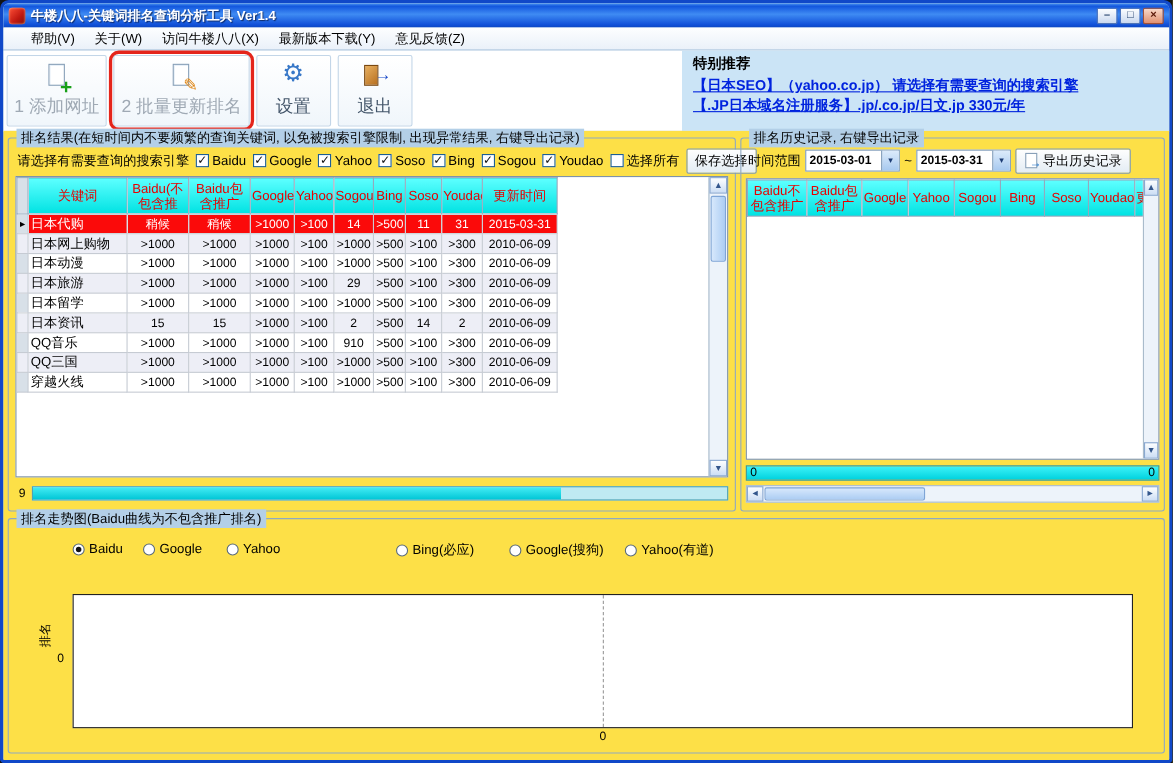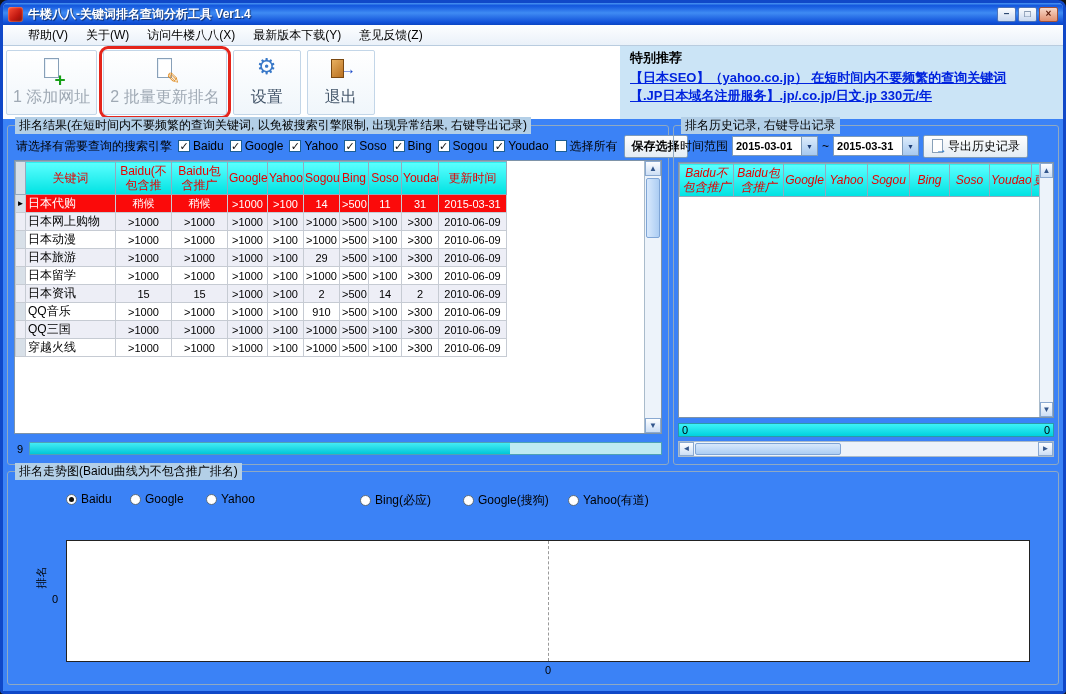--- a/index.html
+++ b/index.html
@@ -48,36 +48,36 @@
     background:linear-gradient(135deg,#E8B060,#B87020);border:1px solid #7A4810;}
   .tb-icon.exit-icon::after{content:"→";position:absolute;right:-1px;top:3px;font-size:15px;font-weight:bold;color:#1848C8;}
 
   
   .promo{position:absolute;left:617px;top:0;right:0;bottom:0;background:#CBE4F6;padding:3px 10px;box-sizing:border-box;}
   .promo-title{font-weight:bold;font-size:13px;margin-bottom:2px;}
   .promo-link{display:block;color:#0023DE;font-size:13px;font-weight:bold;text-decoration:underline;
     line-height:18px;white-space:nowrap;}
 
   
-  .content{position:absolute;top:116px;left:0;right:0;bottom:0;background:#3b82f6;}
+  .content{position:absolute;top:116px;left:0;right:0;bottom:0;background:#fde047;}
   .group{position:absolute;border:1px solid #8FA9C2;border-radius:3px;box-sizing:border-box;}
   .gcap{position:absolute;top:-9px;left:7px;background:#B3CFE7;padding:0 4px;font-size:12px;white-space:nowrap;}
   #results-group{left:4px;top:6px;width:662px;height:340px;}
   #history-group{left:670px;top:6px;right:4px;height:340px;}
   #trend-group{left:4px;top:352px;right:4px;height:214px;}
 
   
   .engine-row{position:absolute;left:8px;right:8px;top:9px;height:22px;display:flex;align-items:center;gap:6px;}
   .cb-pair{display:inline-flex;align-items:center;gap:3px;}
   .cb{width:12px;height:12px;box-sizing:border-box;border:1px solid #1C5E94;background:#fff;font-size:11px;
     line-height:10px;text-align:center;font-weight:bold;color:#101010;display:inline-block;}
   .cb-lbl{font-size:12px;white-space:nowrap;}
   .btn{border:1px solid #7E9BB9;border-radius:2px;background:linear-gradient(180deg,#FEFEFE,#E3ECF4);
     padding:2px 7px;font-size:12px;white-space:nowrap;display:inline-flex;align-items:center;gap:3px;}
-  .save-btn{margin-left:auto;font-weight:bold;}
+  .save-btn{margin-left:auto;}
 
   
   .table-wrap{position:absolute;left:6px;right:6px;top:34px;bottom:30px;background:#fff;
     border:1px solid #7E93A8;display:flex;overflow:hidden;}
   .table-area{flex:1;overflow:hidden;}
   table.rank{border-collapse:collapse;table-layout:fixed;}
   .rank th{background:linear-gradient(180deg,#5CFFFF,#00E2E2);color:#E80000;font-weight:normal;
     border:1px solid #93A9BD;height:32px;padding:0 1px;text-align:center;overflow:hidden;line-height:1.2;font-size:12px;}
   .rank td{border:1px solid #C6CBD3;height:16px;padding:0 2px;text-align:center;white-space:nowrap;
     overflow:hidden;font-size:11px;background:#fff;}
@@ -109,21 +109,21 @@
   .combo{display:inline-flex;align-items:center;width:86px;height:20px;border:1px solid #7E9BB9;background:#fff;box-sizing:border-box;font-weight:bold;}
   .combo .val{flex:1;font-size:11px;padding:0 3px;white-space:nowrap;overflow:hidden;}
   .combo .drop{width:15px;height:100%;border-left:1px solid #7E9BB9;
     background:linear-gradient(180deg,#DCEBFB,#A7C9EF);font-size:7px;color:#1C3C74;
     display:flex;align-items:center;justify-content:center;}
   .combo .drop::before{content:"▼";}
   .export-ic{position:relative;width:14px;height:14px;display:inline-block;}
   .export-ic::before{content:"";position:absolute;left:1px;top:0;width:9px;height:12px;background:#fff;border:1px solid #88A0B8;}
   .export-ic::after{content:"→";position:absolute;right:-2px;bottom:-2px;color:#1870C8;font-weight:bold;font-size:11px;}
   .history-table-wrap{position:absolute;left:4px;right:4px;top:36px;bottom:46px;background:#fff;
-    border:1px solid #7E93A8;display:flex;overflow:hidden;font-style:italic;}
+    border:1px solid #7E93A8;display:flex;overflow:hidden;}
   .history-footer{position:absolute;left:4px;right:4px;bottom:27px;height:14px;box-sizing:border-box;
     background:linear-gradient(180deg,#3CF2F8,#00D2DE);border:1px solid #2B9AA8;
     display:flex;align-items:center;justify-content:space-between;padding:0 3px;font-size:11px;}
   .hscroll{position:absolute;left:4px;right:4px;bottom:7px;height:16px;display:flex;
     background:#EDF3FA;border:1px solid #A9BBCB;box-sizing:border-box;}
   .hs-btn{width:15px;flex:0 0 15px;background:linear-gradient(180deg,#FDFEFF,#CCDEF5);border:1px solid #8AA9D1;
     box-sizing:border-box;color:#33568C;font-size:8px;line-height:12px;text-align:center;}
   .hs-btn.left::before{content:"◄";}
   .hs-btn.right::before{content:"►";}
   .hs-track{flex:1;position:relative;}
@@ -180,21 +180,21 @@
           <span class="tb-lbl">设置</span>
         </div>
         <div class="tb-btn">
           <span class="tb-icon exit-icon"></span>
           <span class="tb-lbl">退出</span>
         </div>
       </div>
     <div class="promo">
       <div class="promo-title">特别推荐</div>
       <div>
-          <a class="promo-link">【日本SEO】（yahoo.co.jp）  在短时间内不要频繁的查询关键词</a>
+          <a class="promo-link">【日本SEO】（yahoo.co.jp）  请选择有需要查询的搜索引擎</a>
           <a class="promo-link">【.JP日本域名注册服务】.jp/.co.jp/日文.jp  330元/年</a>
         </div>
     </div>
   </div>
 
   <div class="content">
 
     <div class="group" id="results-group">
       <span class="gcap">排名结果(在短时间内不要频繁的查询关键词, 以免被搜索引擎限制, 出现异常结果, 右键导出记录)</span>
 

